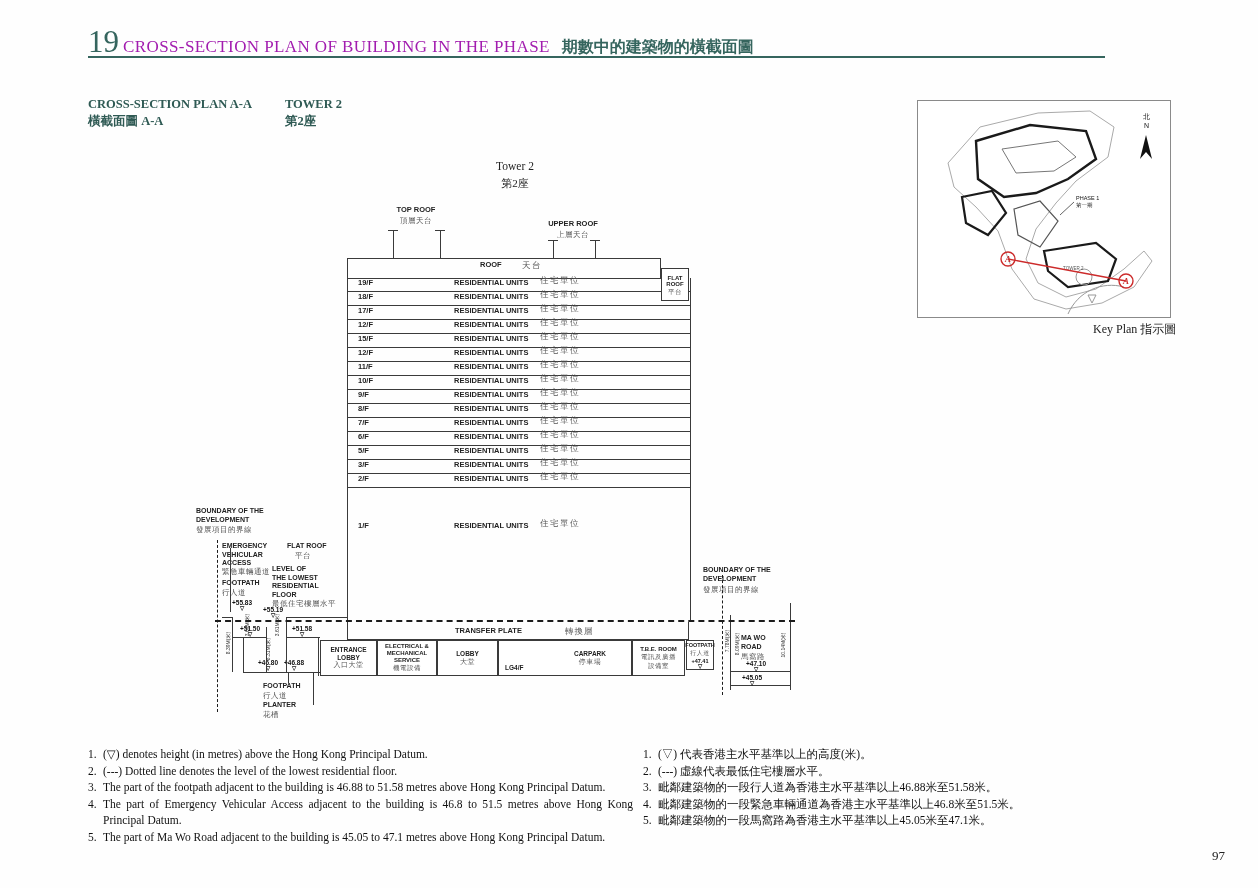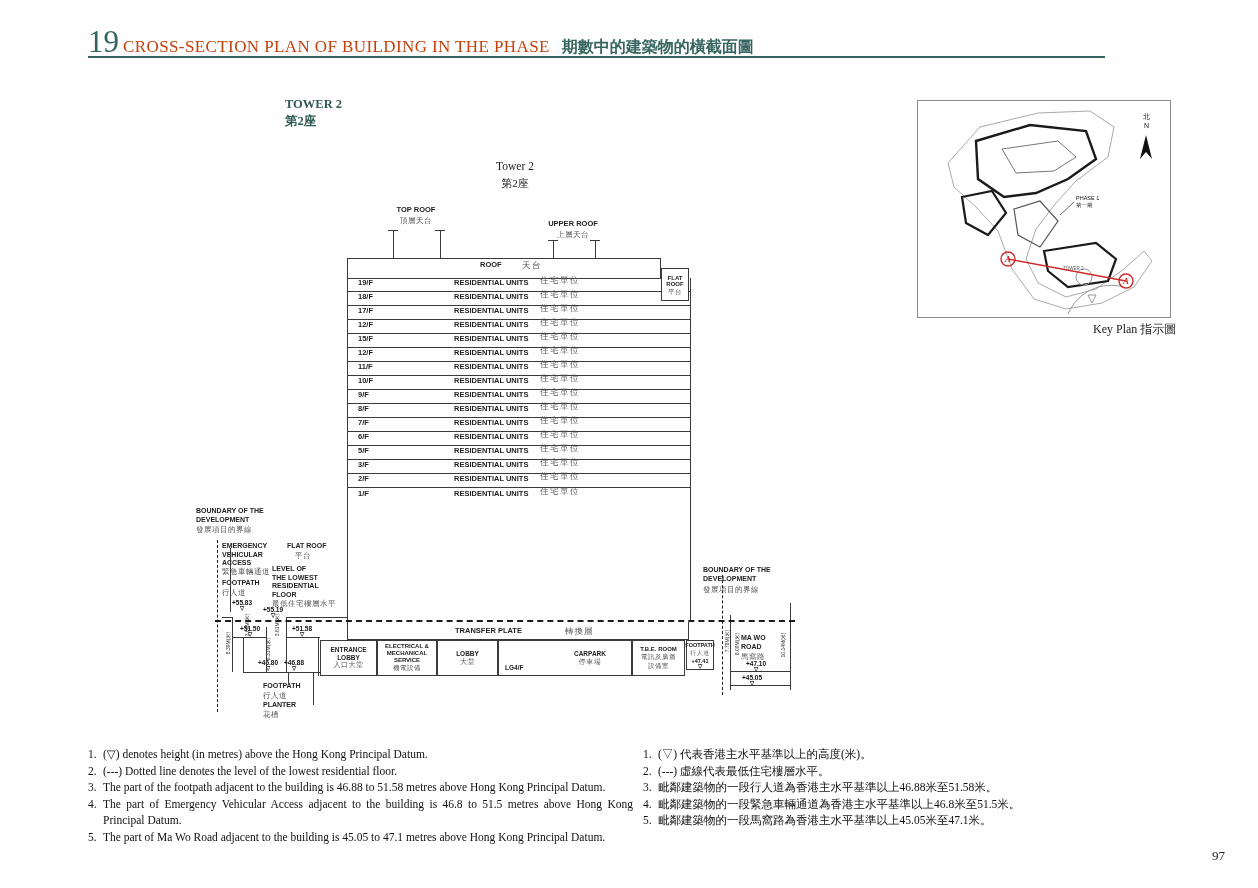--- a/index.html
+++ b/index.html
@@ -1,38 +1,38 @@
 <!DOCTYPE html>
 <html><head>
 <meta charset="utf-8">
 <style>
   html,body{margin:0;padding:0;background:#fff;}
   .page{position:relative;width:1258px;height:888px;background:#fefefe;overflow:hidden;
         font-family:"Liberation Serif",serif;color:#1a1a1a;}
   .abs{position:absolute;}
   
   .sec-no{font-size:31px;color:#35655e;font-family:"Liberation Serif",serif;}
-  .title-en{font-size:17px;color:#c2410c;letter-spacing:.4px;}
+  .title-en{font-size:17px;color:#a21caf;letter-spacing:.4px;}
   .title-zh{font-size:16px;color:#35655e;font-weight:bold;margin-left:8px;}
   .rule{height:2px;background:#35655e;}
   .subhead{font-size:12.5px;font-weight:bold;color:#2f5a54;line-height:17px;white-space:pre-line;}
   
   .en{font-family:"Liberation Sans",sans-serif;font-weight:bold;font-size:7px;line-height:8.5px;color:#222;white-space:pre-line;}
   .zhs{font-family:"Liberation Sans",sans-serif;font-size:7.5px;line-height:9px;color:#555;white-space:pre-line;letter-spacing:.5px;}
   .serif-lbl{font-size:11.5px;color:#222;text-align:center;}
   
   .hl{height:0;border-top:1px solid #3a3a3a;}
   .vl{width:0;border-left:1px solid #3a3a3a;}
   .dash-h{height:0;border-top:2px dashed #1c1c1c;}
   .dash-v{width:0;border-left:1.5px dashed #1c1c1c;}
   
   .roofband{border:1px solid #3a3a3a;}
   .floors{border-left:1px solid #3a3a3a;border-right:1px solid #3a3a3a;}
   .floor-row{position:relative;height:14px;box-sizing:border-box;border-bottom:1px solid #3a3a3a;}
-  .floor-row:last-child{border-bottom:none;}
+  .floor-row:last-child{border-bottom:none;margin-top:32px;}
   .fnum{position:absolute;left:10px;bottom:4px;font:bold 7.5px "Liberation Sans",sans-serif;color:#222;}
   .fres{position:absolute;left:106px;bottom:4px;font:bold 7.5px "Liberation Sans",sans-serif;color:#222;}
   .fzh{position:absolute;left:192px;bottom:4px;font:8.5px "Liberation Sans",sans-serif;color:#555;letter-spacing:1.5px;}
   .box{box-sizing:border-box;border:1px solid #3a3a3a;background:#fff;display:flex;flex-direction:column;
        align-items:center;justify-content:center;text-align:center;}
   .box .en{font-size:6.5px;line-height:7.5px;}
   .box .zhs{font-size:7px;line-height:8.5px;}
   .marker{text-align:center;font:bold 6.5px "Liberation Sans",sans-serif;color:#111;line-height:6px;}
   .marker .tri{display:block;font-size:5.5px;line-height:5px;}
   .dim{font:5px "Liberation Sans",sans-serif;color:#333;transform:rotate(-90deg);transform-origin:center;
@@ -58,20 +58,21 @@
 
 <div class="page">
 
   <div class="abs" style="left:88px;top:24px;">
     <span class="sec-no">19</span>
     <span class="title-en">CROSS-SECTION PLAN OF BUILDING IN THE PHASE</span>
     <span class="title-zh">期數中的建築物的橫截面圖</span>
   </div>
   <div class="abs rule" style="left:88px;top:56px;width:1017px;"></div>
 
+  <div class="abs subhead" style="left:88px;top:96px;"><span>CROSS-SECTION PLAN A-A</span><br><span>橫截面圖 A-A</span></div>
   <div class="abs subhead" style="left:285px;top:96px;"><span>TOWER 2</span><br><span>第2座</span></div>
 
   <div class="abs" style="left:0;top:0;width:1258px;height:888px;">
 
     <div class="abs serif-lbl" style="left:460px;top:160px;width:110px;">Tower 2</div>
     <div class="abs serif-lbl" style="left:460px;top:176px;width:110px;font-size:11px;">第2座</div>
 
     <div class="abs en" style="left:378px;top:206px;width:76px;text-align:center;font-size:7.5px;">TOP ROOF</div>
     <div class="abs zhs" style="left:378px;top:216px;width:76px;text-align:center;">頂層天台</div>
     <div class="abs vl" style="left:393px;top:230px;height:28px;"></div>

